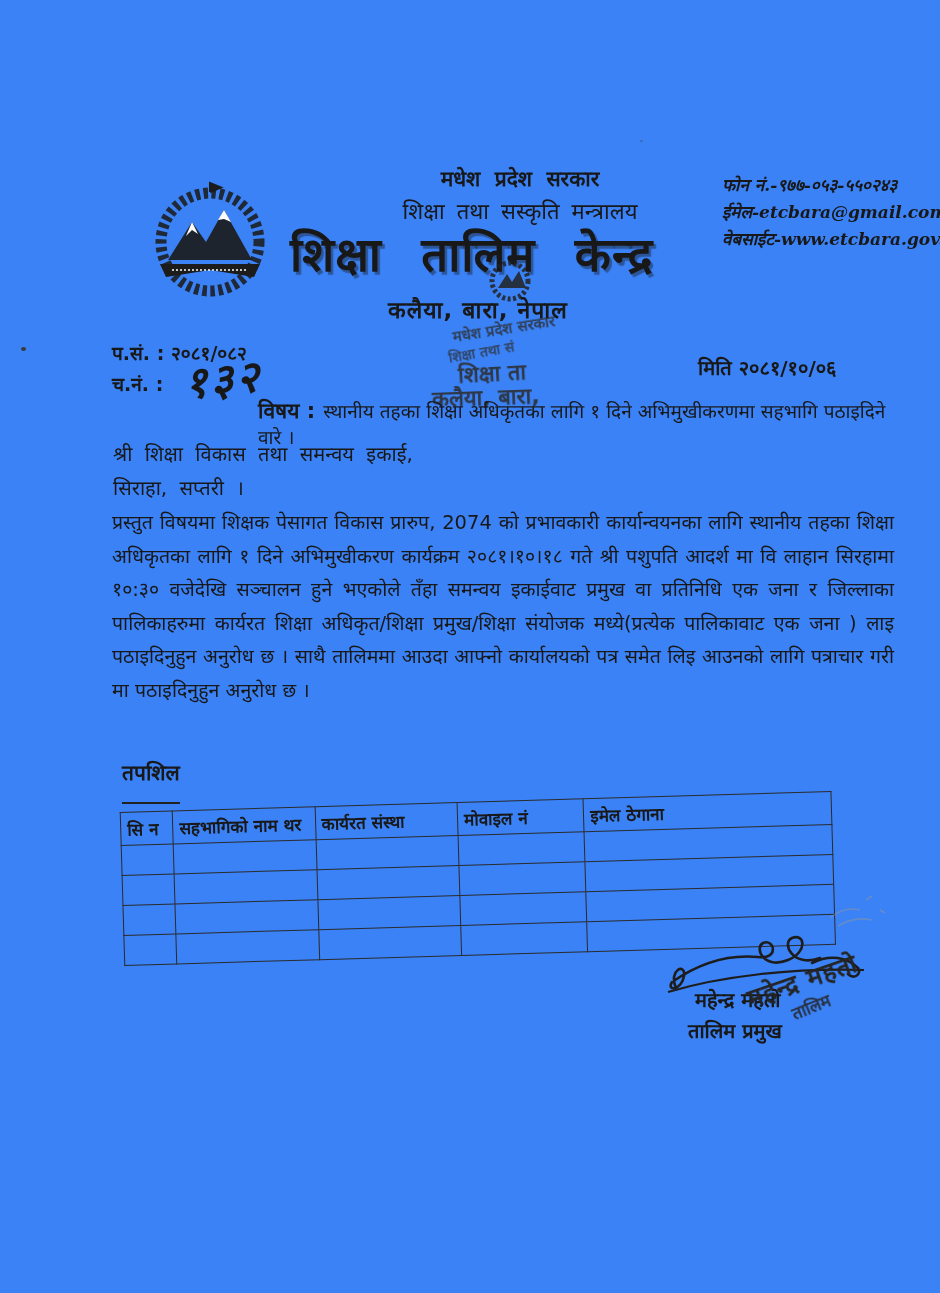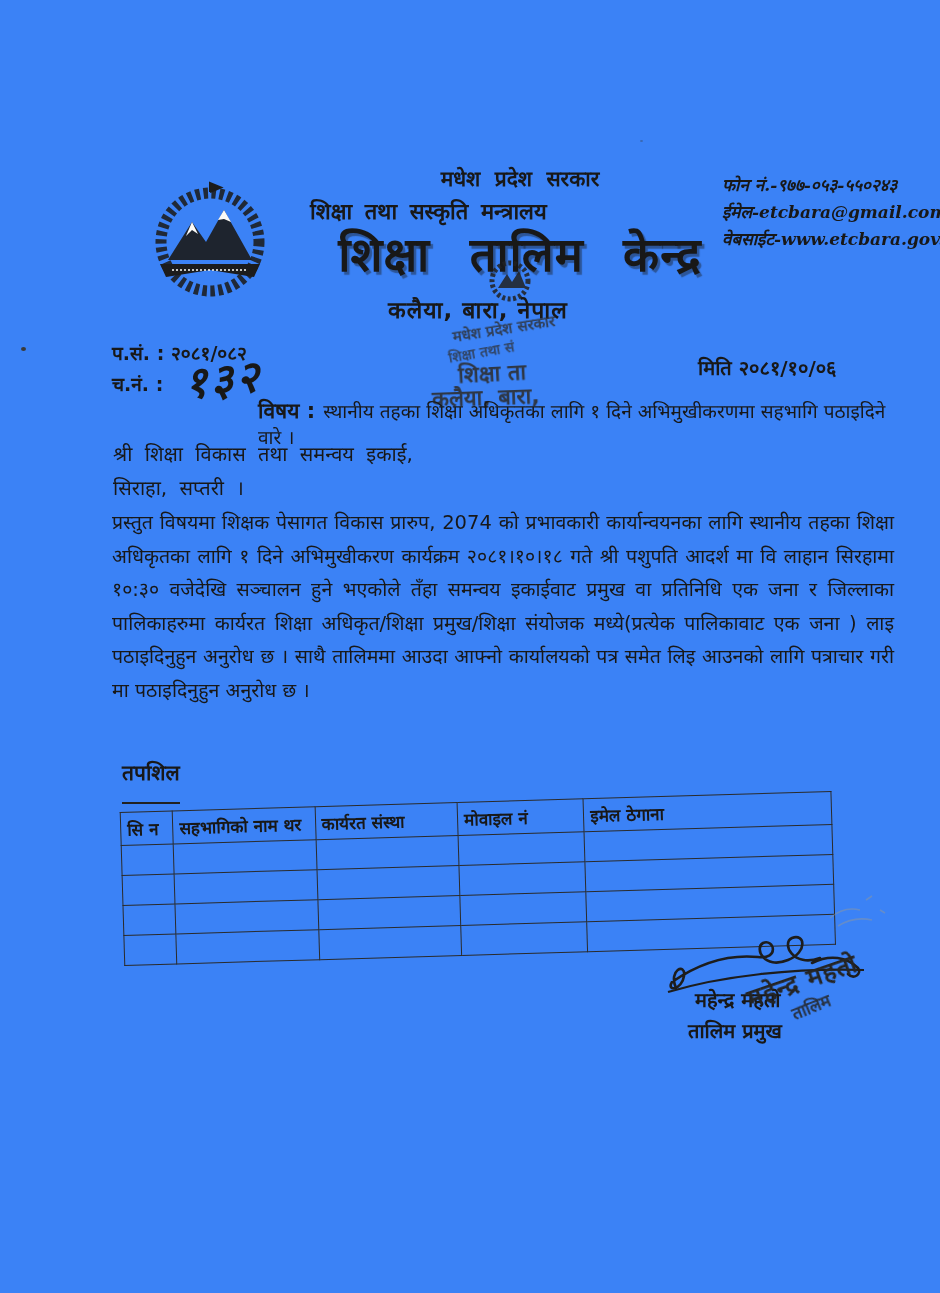--- a/index.html
+++ b/index.html
@@ -5,23 +5,23 @@
   html,body{margin:0;padding:0;background:#e8e8e8;}
   .page{
     position:relative;width:940px;height:1293px;margin:0 auto;
     background:#3b82f6;color:#181818;overflow:hidden;
     font-family:"DejaVu Sans","Liberation Sans",sans-serif;
   }
   .abs{position:absolute;}
   
   .govt-line{left:310px;top:164px;width:420px;text-align:center;
     font-size:21px;font-weight:700;word-spacing:7px;}
-  .ministry-line{left:310px;top:195px;width:420px;
-    font-size:22px;font-weight:700;word-spacing:5px;}
-  .office-title{left:290px;top:221px;width:460px;text-align:center;
+  .ministry-line{left:310px;top:195px;width:420px;text-align:center;
+    font-size:22px;font-weight:400;word-spacing:5px;}
+  .office-title{left:290px;top:221px;width:460px;text-align:left;
     font-size:47px;font-weight:700;letter-spacing:1px;word-spacing:22px;
     text-shadow:2.5px 2.5px 1px rgba(25,25,25,.42);}
   .location-line{left:388px;top:293px;width:260px;text-align:left;
     font-size:23px;font-weight:700;letter-spacing:1px;filter:blur(.3px);}
   .contact{left:722px;top:162px;width:205px;font-size:17px;line-height:1.6;
     font-family:"DejaVu Serif","Liberation Serif",serif;font-style:italic;font-weight:600;margin-top:10px;}
   .contact div{white-space:nowrap;}
   
   .hdr-stamp{color:#2d2d2d;}
   .hdr-stamp .s1{left:452px;top:318px;font-size:15px;font-weight:700;

